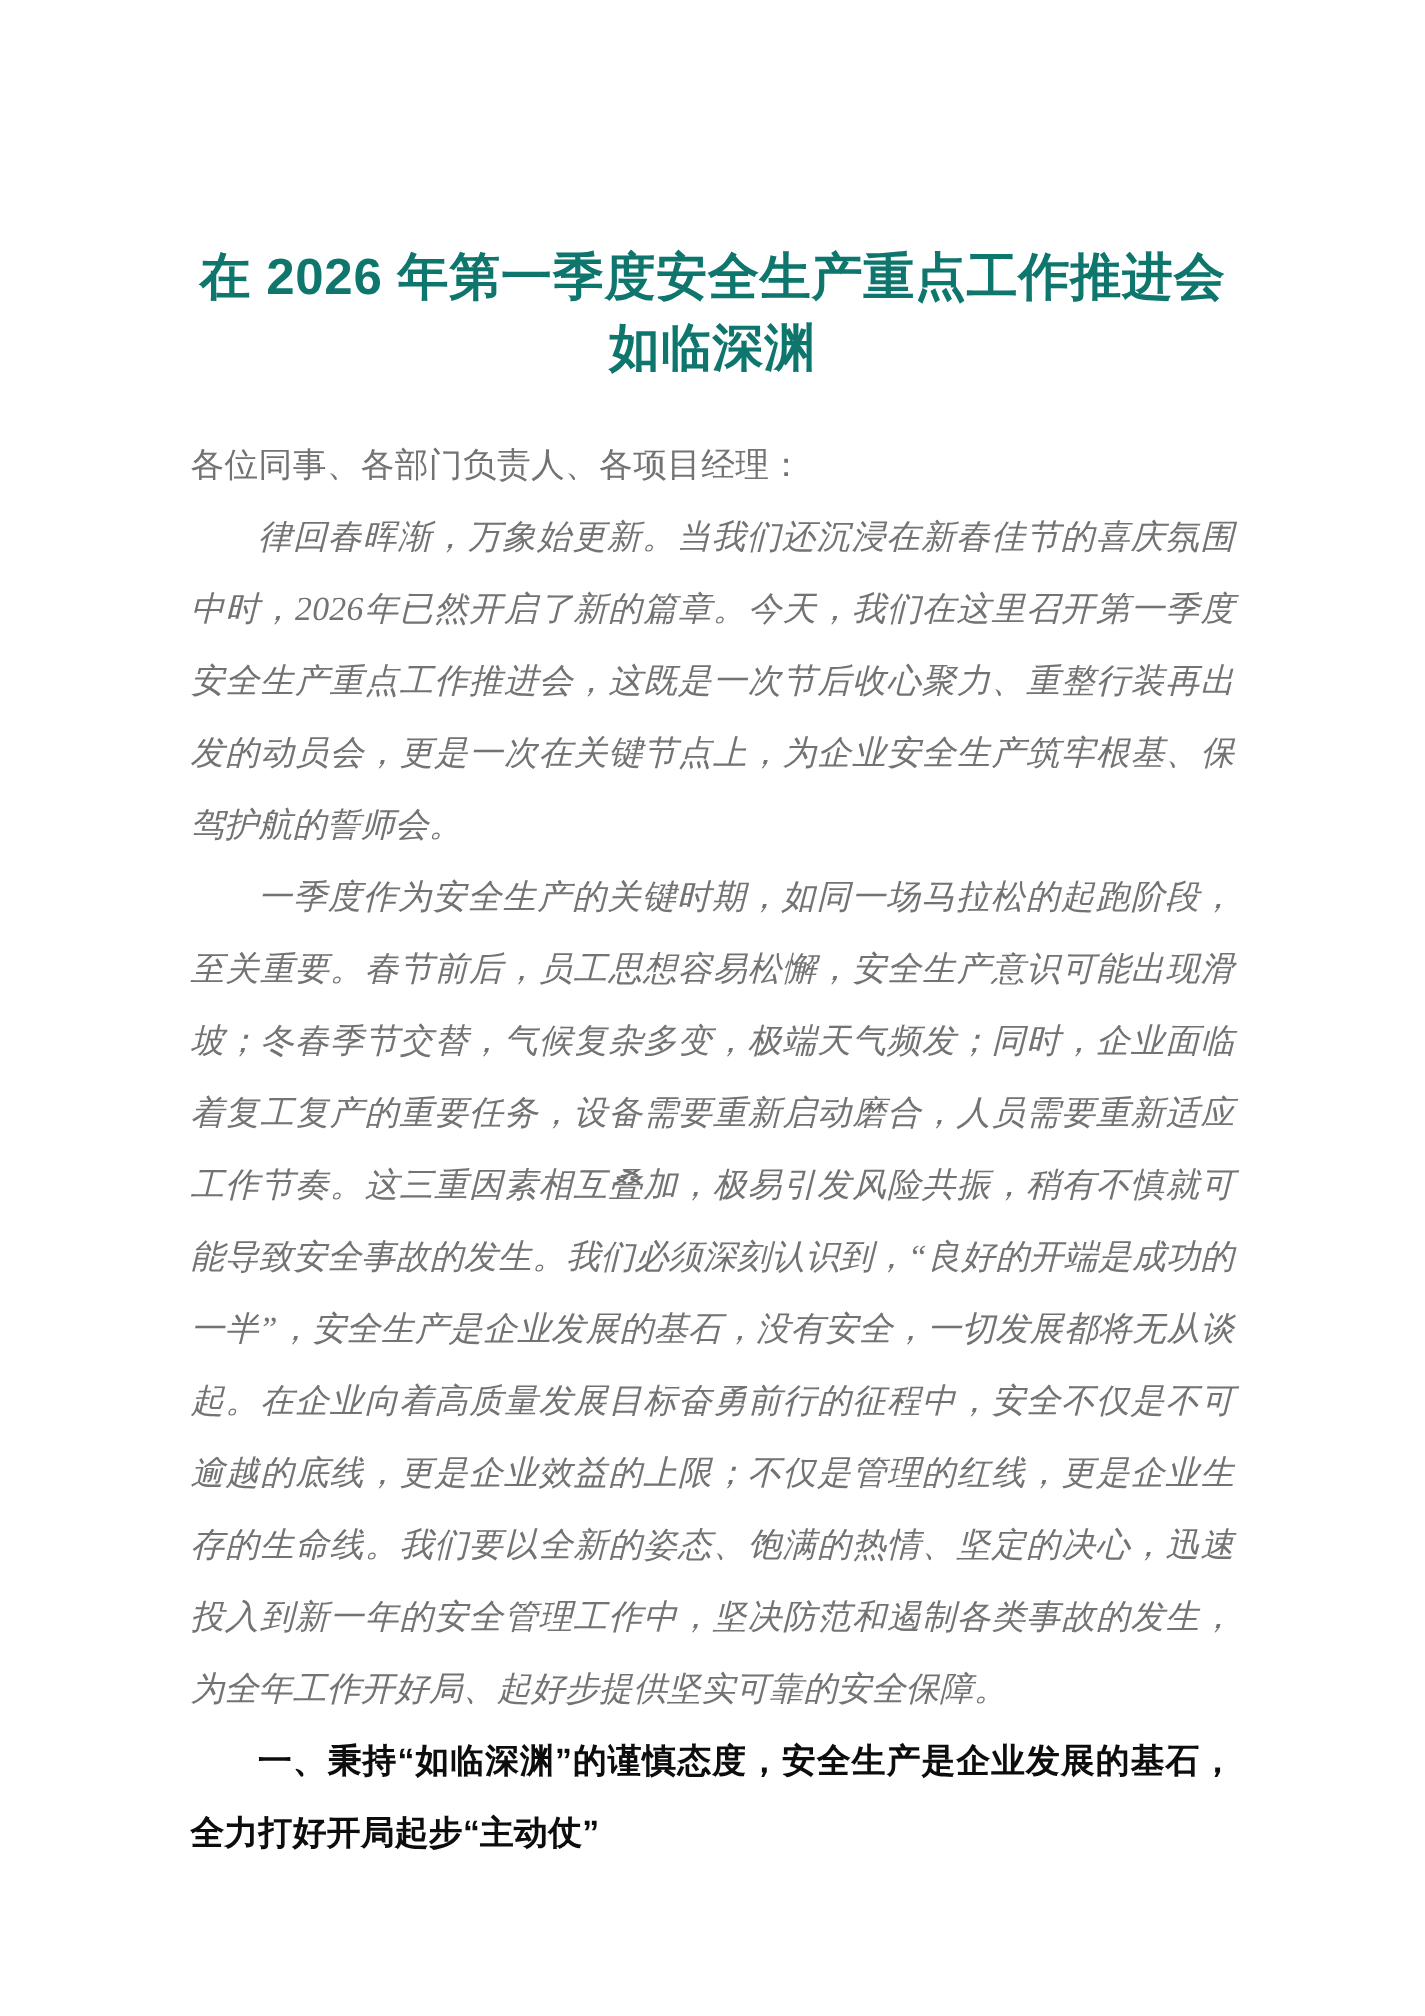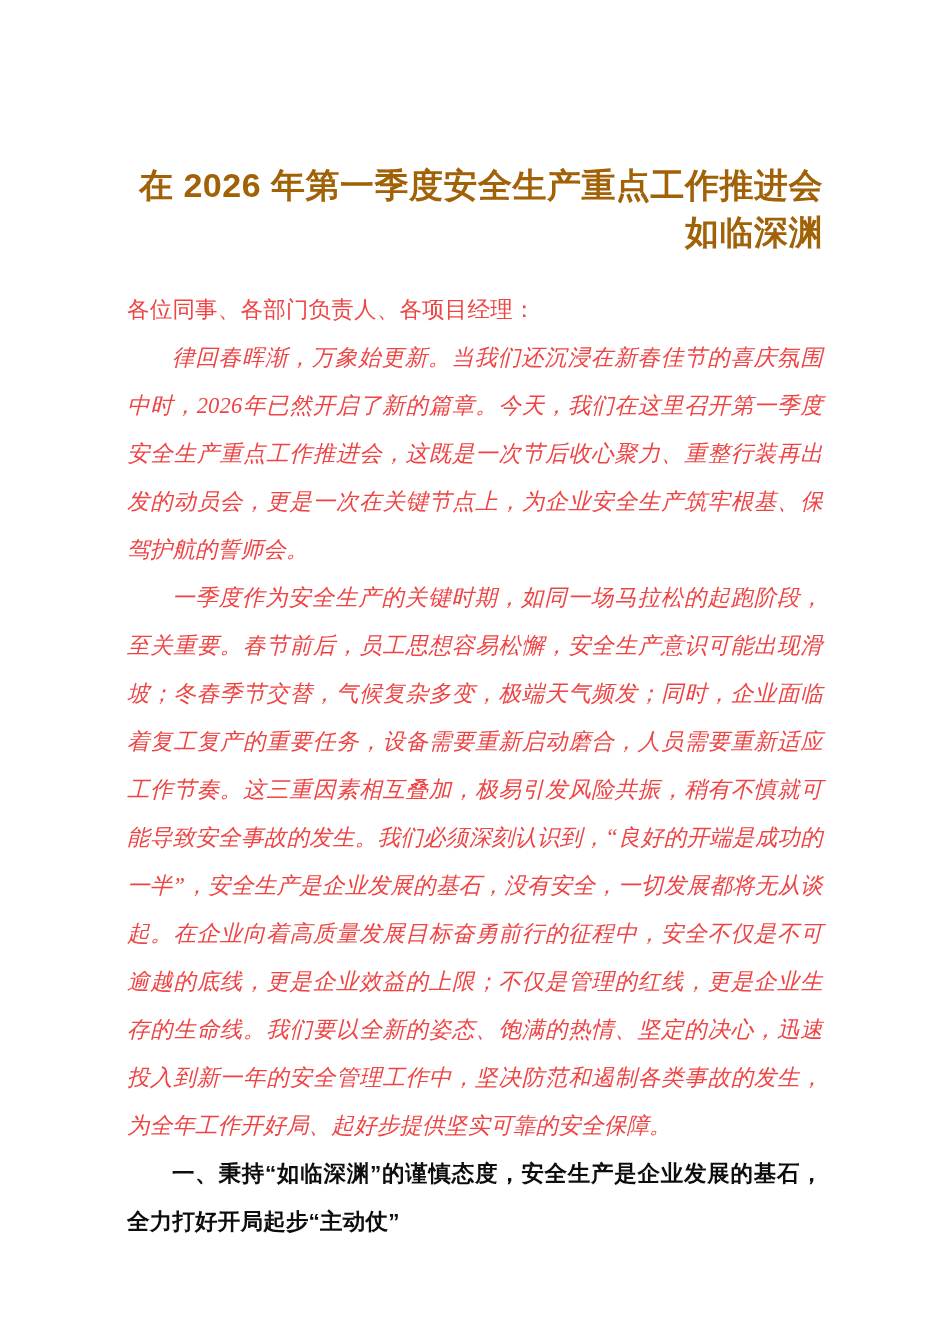--- a/index.html
+++ b/index.html
@@ -33,34 +33,34 @@
 
   
   .doc-title {
     margin: 0;
     padding: 0;
     padding-top: 162px;
     font-family: "Liberation Sans", "DejaVu Sans", sans-serif;
     font-weight: 700;
     font-size: 34px;
     line-height: 47px;
-    text-align: right;
-    color: #a16207;
+    text-align: center;
+    color: #0f766e;
     letter-spacing: 0.5px;
     word-break: break-all;
   }
 
   
   .para {
     margin: 0;
     padding: 0;
     font-family: "Liberation Serif", "DejaVu Serif", serif;
     font-size: 22.5px;
     line-height: 48px;
-    color: #ef4444;
+    color: #737373;
     text-align: justify;
     text-justify: inter-character;
     word-break: break-all;
     letter-spacing: 0.2px;
   }
 
   .para.salutation {
     margin-top: 30px;
     text-align: left;
   }

